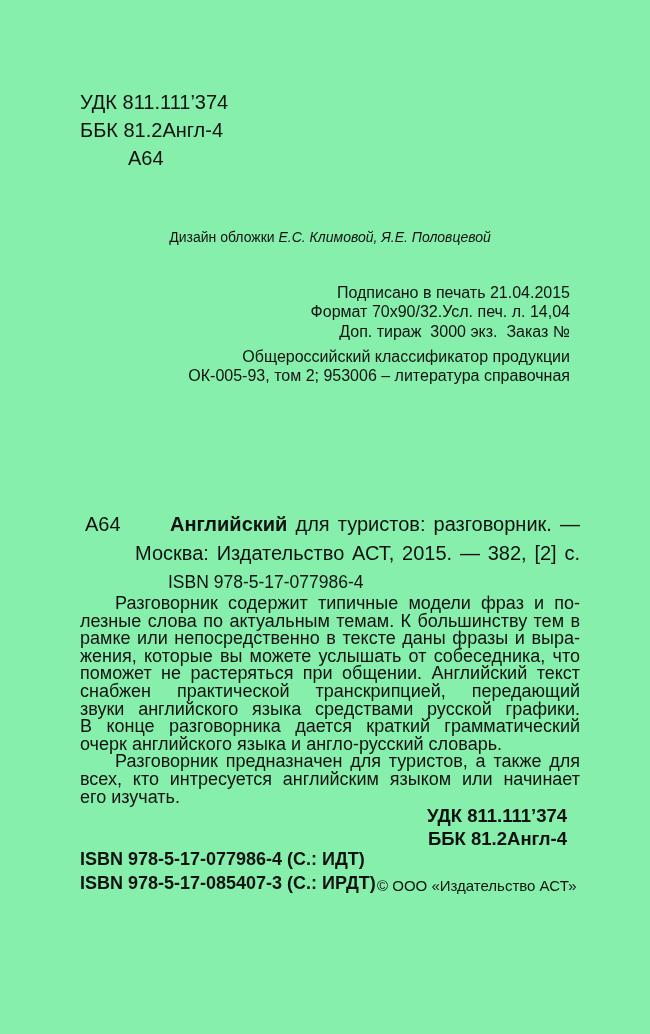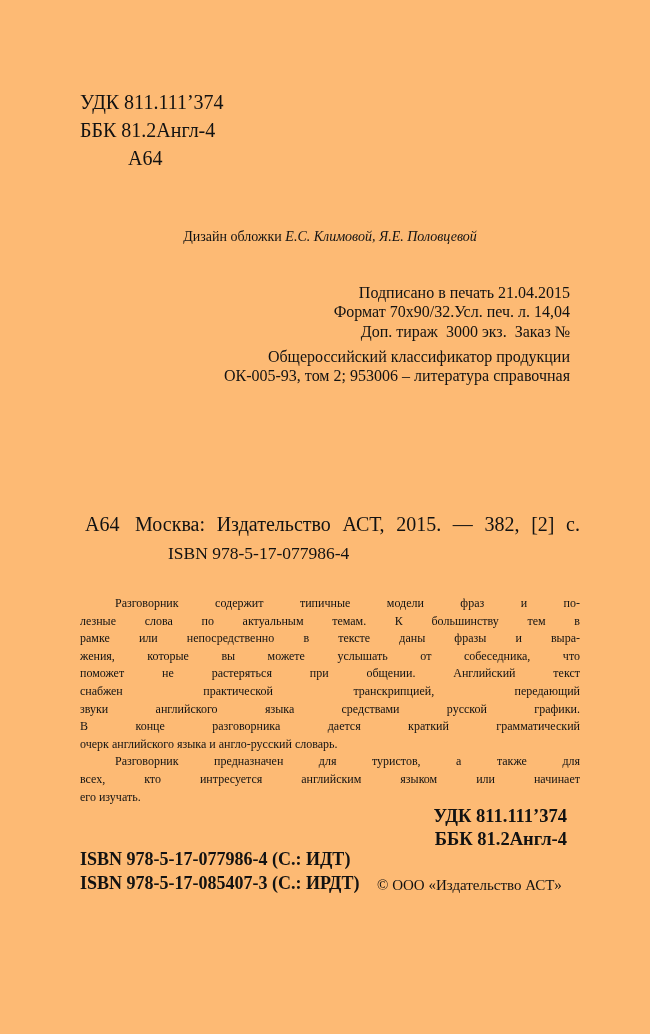--- a/index.html
+++ b/index.html
@@ -1,22 +1,22 @@
 <!DOCTYPE html>
 <html><head>
 <meta charset="utf-8">
 <style>
   html, body { margin: 0; padding: 0; background: #ffffff; }
   .page {
     position: relative;
     width: 650px;
     height: 1034px;
-    background: #fdba74;
+    background: #86efac;
     color: #121212;
-    font-family: Liberation Serif, serif;
+    font-family: Liberation Sans, sans-serif;
     overflow: hidden;
   }
   .abs { position: absolute; }
 
   
   .top-codes { top: 88px; left: 80px; font-size: 20px; line-height: 28px; }
   .top-codes .sign { margin-left: 48px; }
 
   
   .cover-design {
@@ -34,21 +34,21 @@
   
   .catalog-card { top: 510px; left: 80px; width: 500px; font-size: 20px; line-height: 29px; }
   .card-sign { position: absolute; left: 5px; top: 0; }
   .card-body { margin-left: 55px; }
   .card-line1 { text-align: justify; text-align-last: justify; text-indent: 35px; }
   .card-line1 .b { font-weight: bold; }
   .card-line2 { text-align: justify; text-align-last: justify; }
   .card-isbn { margin-left: 33px; font-size: 17.5px; }
 
   
-  .annotation { top: 595px; left: 80px; width: 500px; font-size: 12px; line-height: 17.6px; }
+  .annotation { top: 595px; left: 80px; width: 500px; font-size: 18px; line-height: 17.6px; }
   .para > div { text-align: justify; text-align-last: justify; }
   .para > div:first-child { text-indent: 35px; }
   .para > div:last-child { text-align-last: left; }
 
   
   .bottom-codes {
     top: 805px; left: 80px; width: 487px;
     text-align: right; font-weight: bold; font-size: 18.5px; line-height: 22.5px;
   }
 
@@ -82,20 +82,23 @@
     </div>
 
   <div class="abs centered classifier">
       <div>Общероссийский классификатор продукции</div>
       <div>ОК-005-93, том 2; 953006 – литература справочная</div>
     </div>
 
   <div class="abs catalog-card">
     <div class="card-sign">А64</div>
     <div class="card-body">
+      <div class="card-line1">
+        <span class="b">Английский</span><span> для туристов: разговорник. —</span>
+      </div>
       <div class="card-line2">Москва: Издательство АСТ, 2015. — 382, [2] с.</div>
       <div class="card-isbn">ISBN 978-5-17-077986-4</div>
     </div>
   </div>
 
   <div class="abs annotation">
     <div class="para">
         <div>Разговорник содержит типичные модели фраз и по-</div>
         <div>лезные слова по актуальным темам. К большинству тем в</div>
         <div>рамке или непосредственно в тексте даны фразы и выра-</div>

